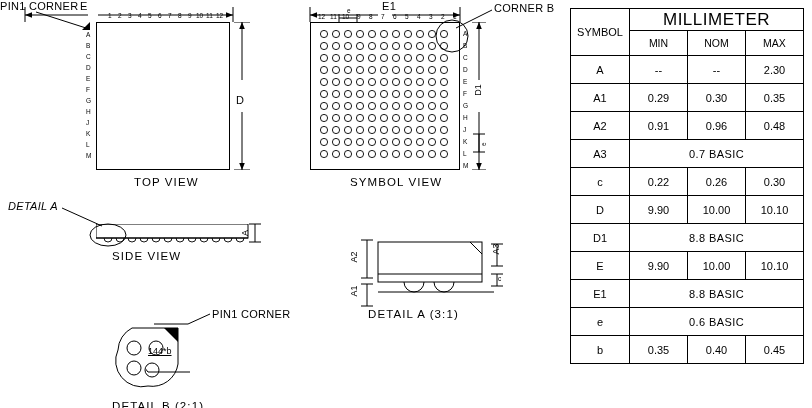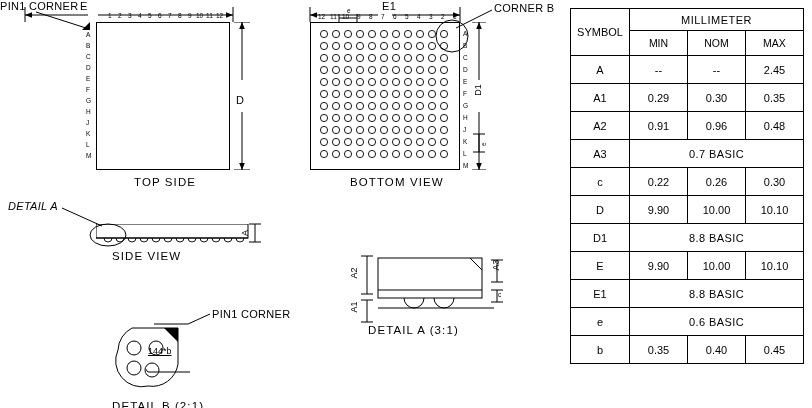--- a/index.html
+++ b/index.html
@@ -59,21 +59,21 @@
   .tbl td, .tbl th {
     border: 1px solid #000;
     text-align: center;
     vertical-align: middle;
     font-weight: normal;
     padding: 0;
     height: 27px;
   }
   .tbl .sym-col { width: 58px; text-align: center; }
   .tbl .val-col { width: 57px; }
-  .tbl .hdr-mm { height: 21px; font-size: 11px; letter-spacing: 0.5px; }
+  .tbl .hdr-mm { height: 21px; font-size: 17px; letter-spacing: 0.5px; }
   .tbl .hdr-sub { height: 24px; font-size: 10.5px; }
   .tbl .basic { letter-spacing: 0.4px; }
 </style>
 </head>
 <body>
 
 <div class="root">
 
   <div class="abs" style="left:0px; top:0px; width:260px; height:200px;">
 
@@ -131,21 +131,21 @@
     <svg class="abs" style="left:232px; top:22px;" width="18" height="148">
       <line x1="10" y1="0" x2="10" y2="58" stroke="#000" stroke-width="1"></line>
       <polygon points="10,0 7.2,7 12.8,7" fill="#000"></polygon>
       <line x1="10" y1="90" x2="10" y2="148" stroke="#000" stroke-width="1"></line>
       <polygon points="10,148 7.2,141 12.8,141" fill="#000"></polygon>
       <line x1="2" y1="0" x2="18" y2="0" stroke="#000" stroke-width="1"></line>
       <line x1="2" y1="148" x2="18" y2="148" stroke="#000" stroke-width="1"></line>
     </svg>
     <div class="abs lbl" style="left:236px; top:94px;">D</div>
 
-    <div class="abs viewtitle" style="left:134px; top:176px;">TOP SIDE</div>
+    <div class="abs viewtitle" style="left:134px; top:176px;">TOP VIEW</div>
   </div>
 
   <div class="abs" style="left:296px; top:0px; width:220px; height:200px;">
 
     <div class="abs lbl" style="left:86px; top:0px;">E1</div>
     <svg class="abs" style="left:10px; top:6px;" width="180" height="16">
       <line x1="72" y1="9" x2="4" y2="9" stroke="#000" stroke-width="1"></line>
       <polygon points="4,9 11,6.2 11,11.8" fill="#000"></polygon>
       <line x1="86" y1="9" x2="154" y2="9" stroke="#000" stroke-width="1"></line>
       <polygon points="154,9 147,6.2 147,11.8" fill="#000"></polygon>
@@ -358,21 +358,21 @@
     </svg>
     <div class="abs lbl-sm rot90" style="left:176px; top:85px;">D1</div>
 
     <svg class="abs" style="left:176px; top:132px;" width="14" height="24">
       <line x1="7" y1="2" x2="7" y2="20" stroke="#000" stroke-width="1"></line>
       <line x1="1" y1="2" x2="13" y2="2" stroke="#000" stroke-width="1"></line>
       <line x1="1" y1="20" x2="13" y2="20" stroke="#000" stroke-width="1"></line>
     </svg>
     <div class="abs lbl-xs rot90" style="left:186px; top:141px;">e</div>
 
-    <div class="abs viewtitle" style="left:54px; top:176px;">BOTTOM  VIEW</div>
+    <div class="abs viewtitle" style="left:54px; top:176px;">SYMBOL  VIEW</div>
   </div>
 
   <div class="abs" style="left:0px; top:196px; width:270px; height:70px;">
 
     <div class="abs lbl" style="left:8px; top:4px;font-style:italic;">DETAIL  A</div>
     <svg class="abs" style="left:60px; top:8px;" width="60" height="30">
       <line x1="2" y1="4" x2="42" y2="22" stroke="#000" stroke-width="1"></line>
     </svg>
     <svg class="abs" style="left:88px; top:26px;" width="40" height="26">
       <ellipse cx="20" cy="13" rx="18" ry="11" fill="none" stroke="#000" stroke-width="1"></ellipse>
@@ -400,21 +400,21 @@
     <svg class="abs" style="left:248px; top:26px;" width="14" height="24">
       <line x1="7" y1="2" x2="7" y2="20" stroke="#000" stroke-width="1"></line>
       <line x1="1" y1="2" x2="13" y2="2" stroke="#000" stroke-width="1"></line>
       <line x1="1" y1="20" x2="13" y2="20" stroke="#000" stroke-width="1"></line>
     </svg>
     <div class="abs lbl-sm rot90" style="left:242px; top:32px;">A</div>
 
     <div class="abs viewtitle" style="left:112px; top:54px;">SIDE  VIEW</div>
   </div>
 
-  <div class="abs" style="left:340px; top:240px; width:190px; height:100px;">
+  <div class="abs" style="left:340px; top:224px; width:190px; height:100px;">
 
     <svg class="abs" style="left:20px; top:14px;" width="14" height="44">
       <line x1="7" y1="2" x2="7" y2="40" stroke="#000" stroke-width="1"></line>
       <line x1="1" y1="2" x2="13" y2="2" stroke="#000" stroke-width="1"></line>
       <line x1="1" y1="40" x2="13" y2="40" stroke="#000" stroke-width="1"></line>
     </svg>
     <div class="abs lbl-sm rot90" style="left:8px; top:28px;">A2</div>
 
     <svg class="abs" style="left:20px; top:58px;" width="14" height="28">
       <line x1="7" y1="2" x2="7" y2="24" stroke="#000" stroke-width="1"></line>
@@ -490,21 +490,21 @@
         <tr>
           <th class="val-col hdr-sub">MIN</th>
           <th class="val-col hdr-sub">NOM</th>
           <th class="val-col hdr-sub">MAX</th>
         </tr>
 
         <tr>
           <td>A</td>
           <td>--</td>
           <td>--</td>
-          <td>2.45</td>
+          <td>2.30</td>
         </tr>
         <tr>
           <td>A1</td>
           <td>0.29</td>
           <td>0.30</td>
           <td>0.35</td>
         </tr>
         <tr>
           <td>A2</td>
           <td>0.91</td>

